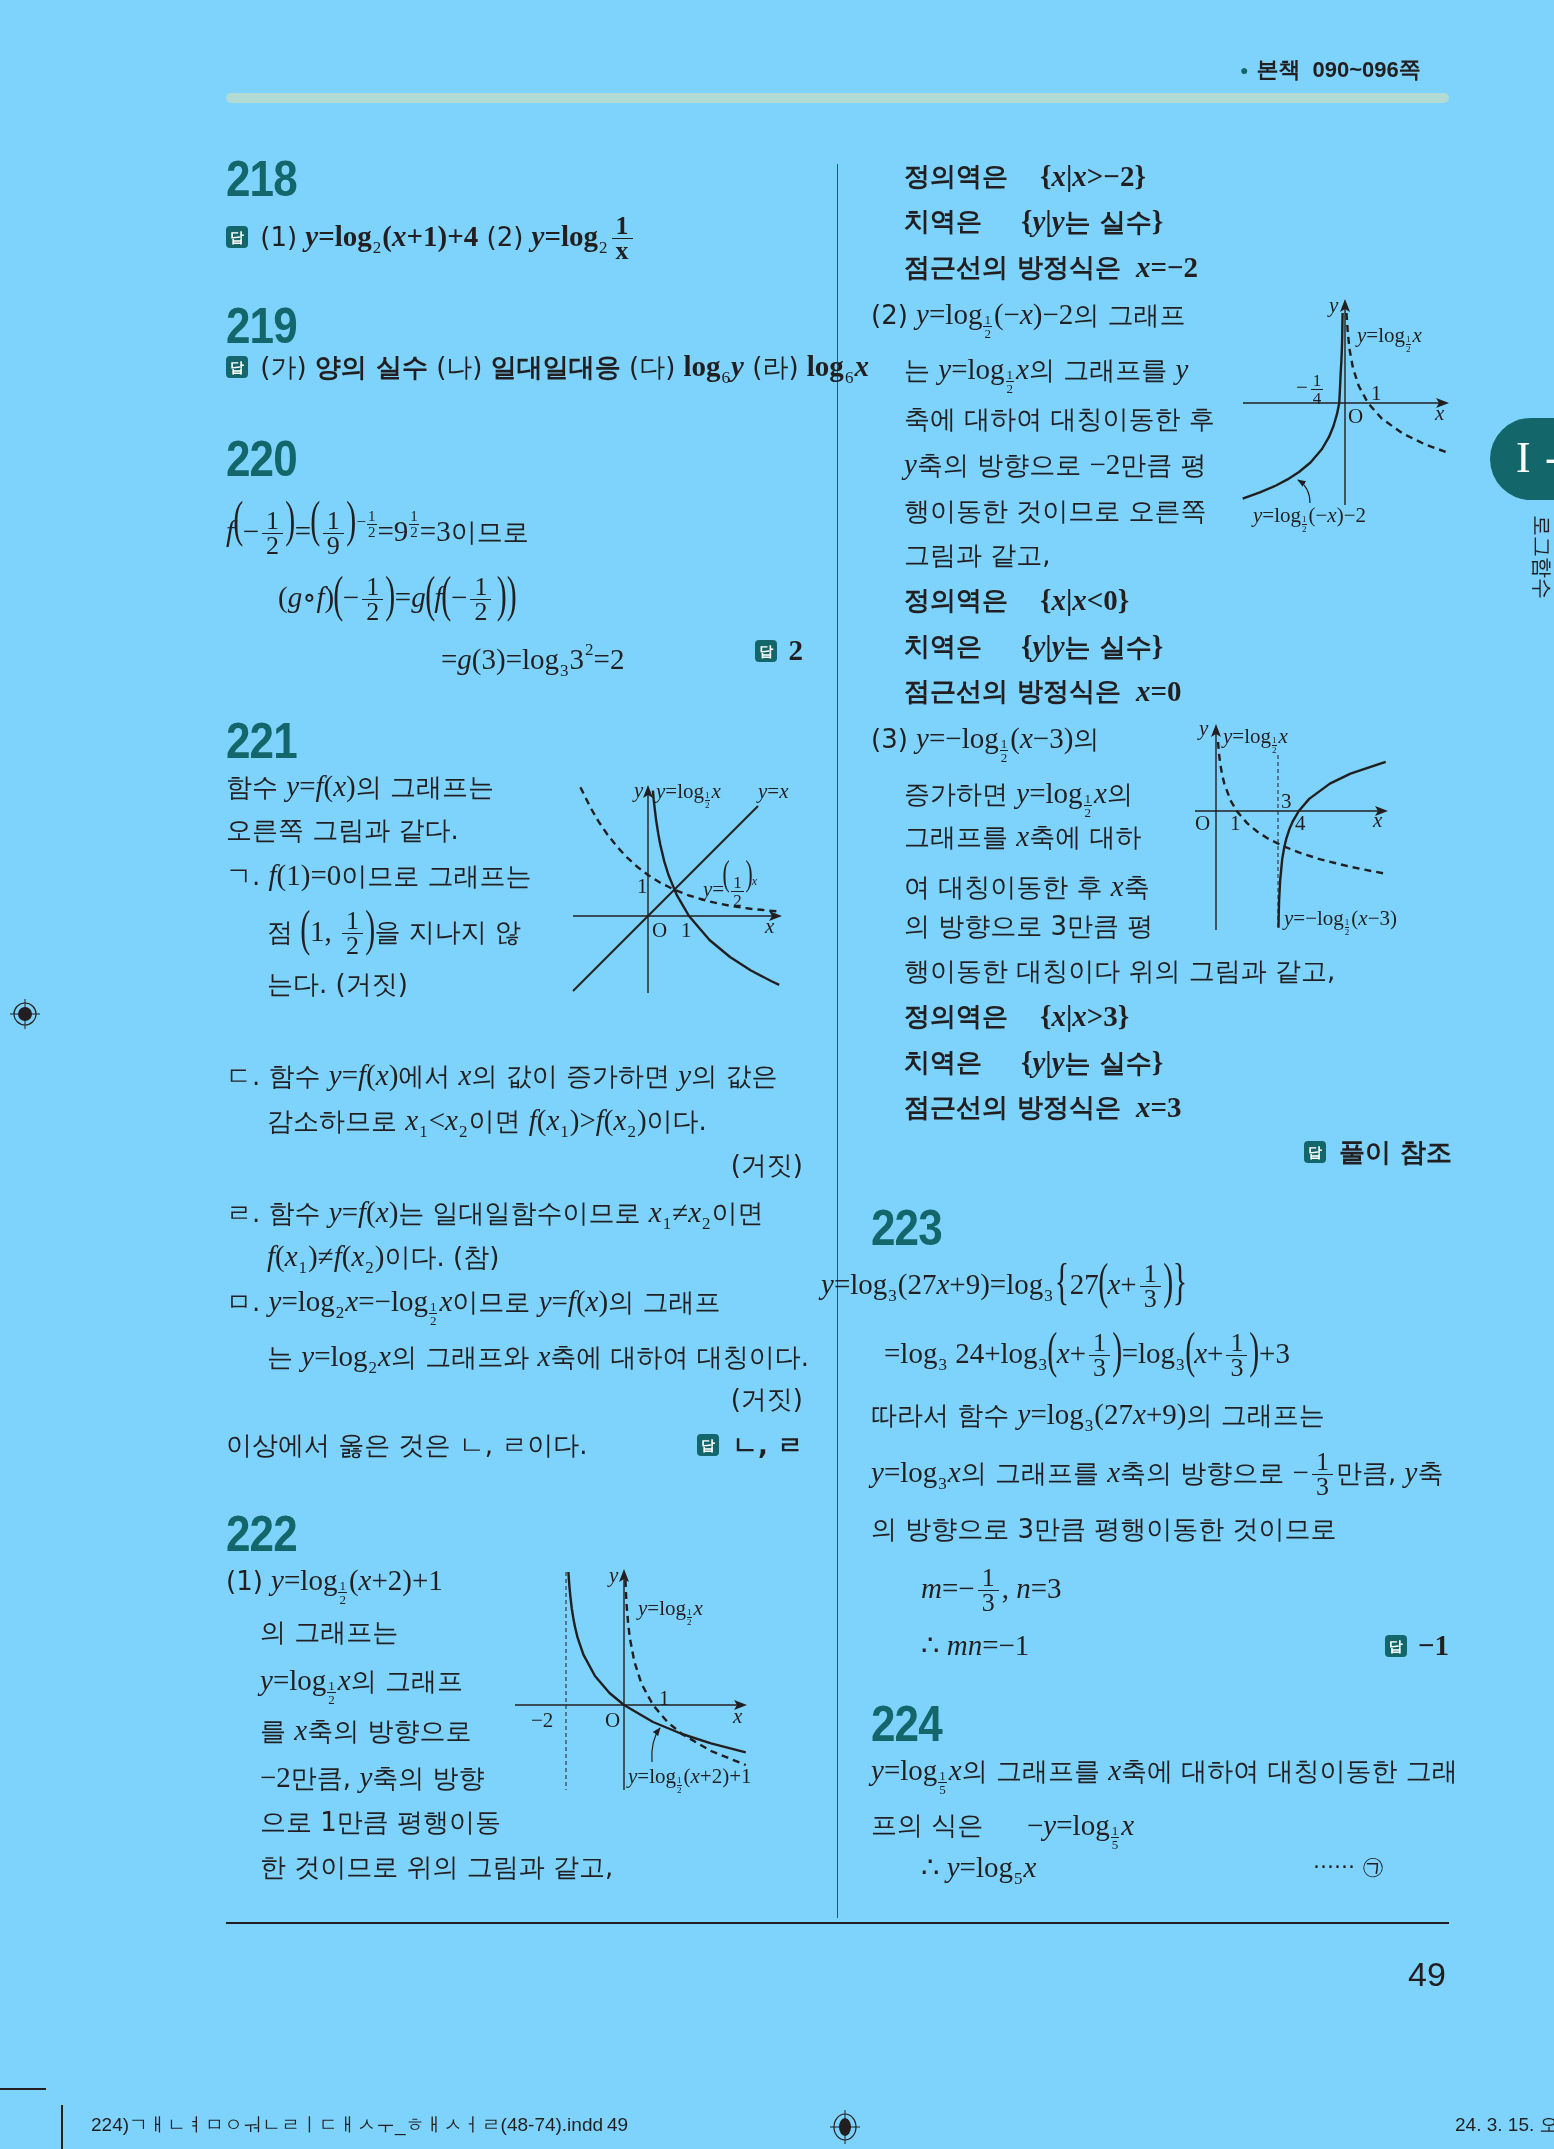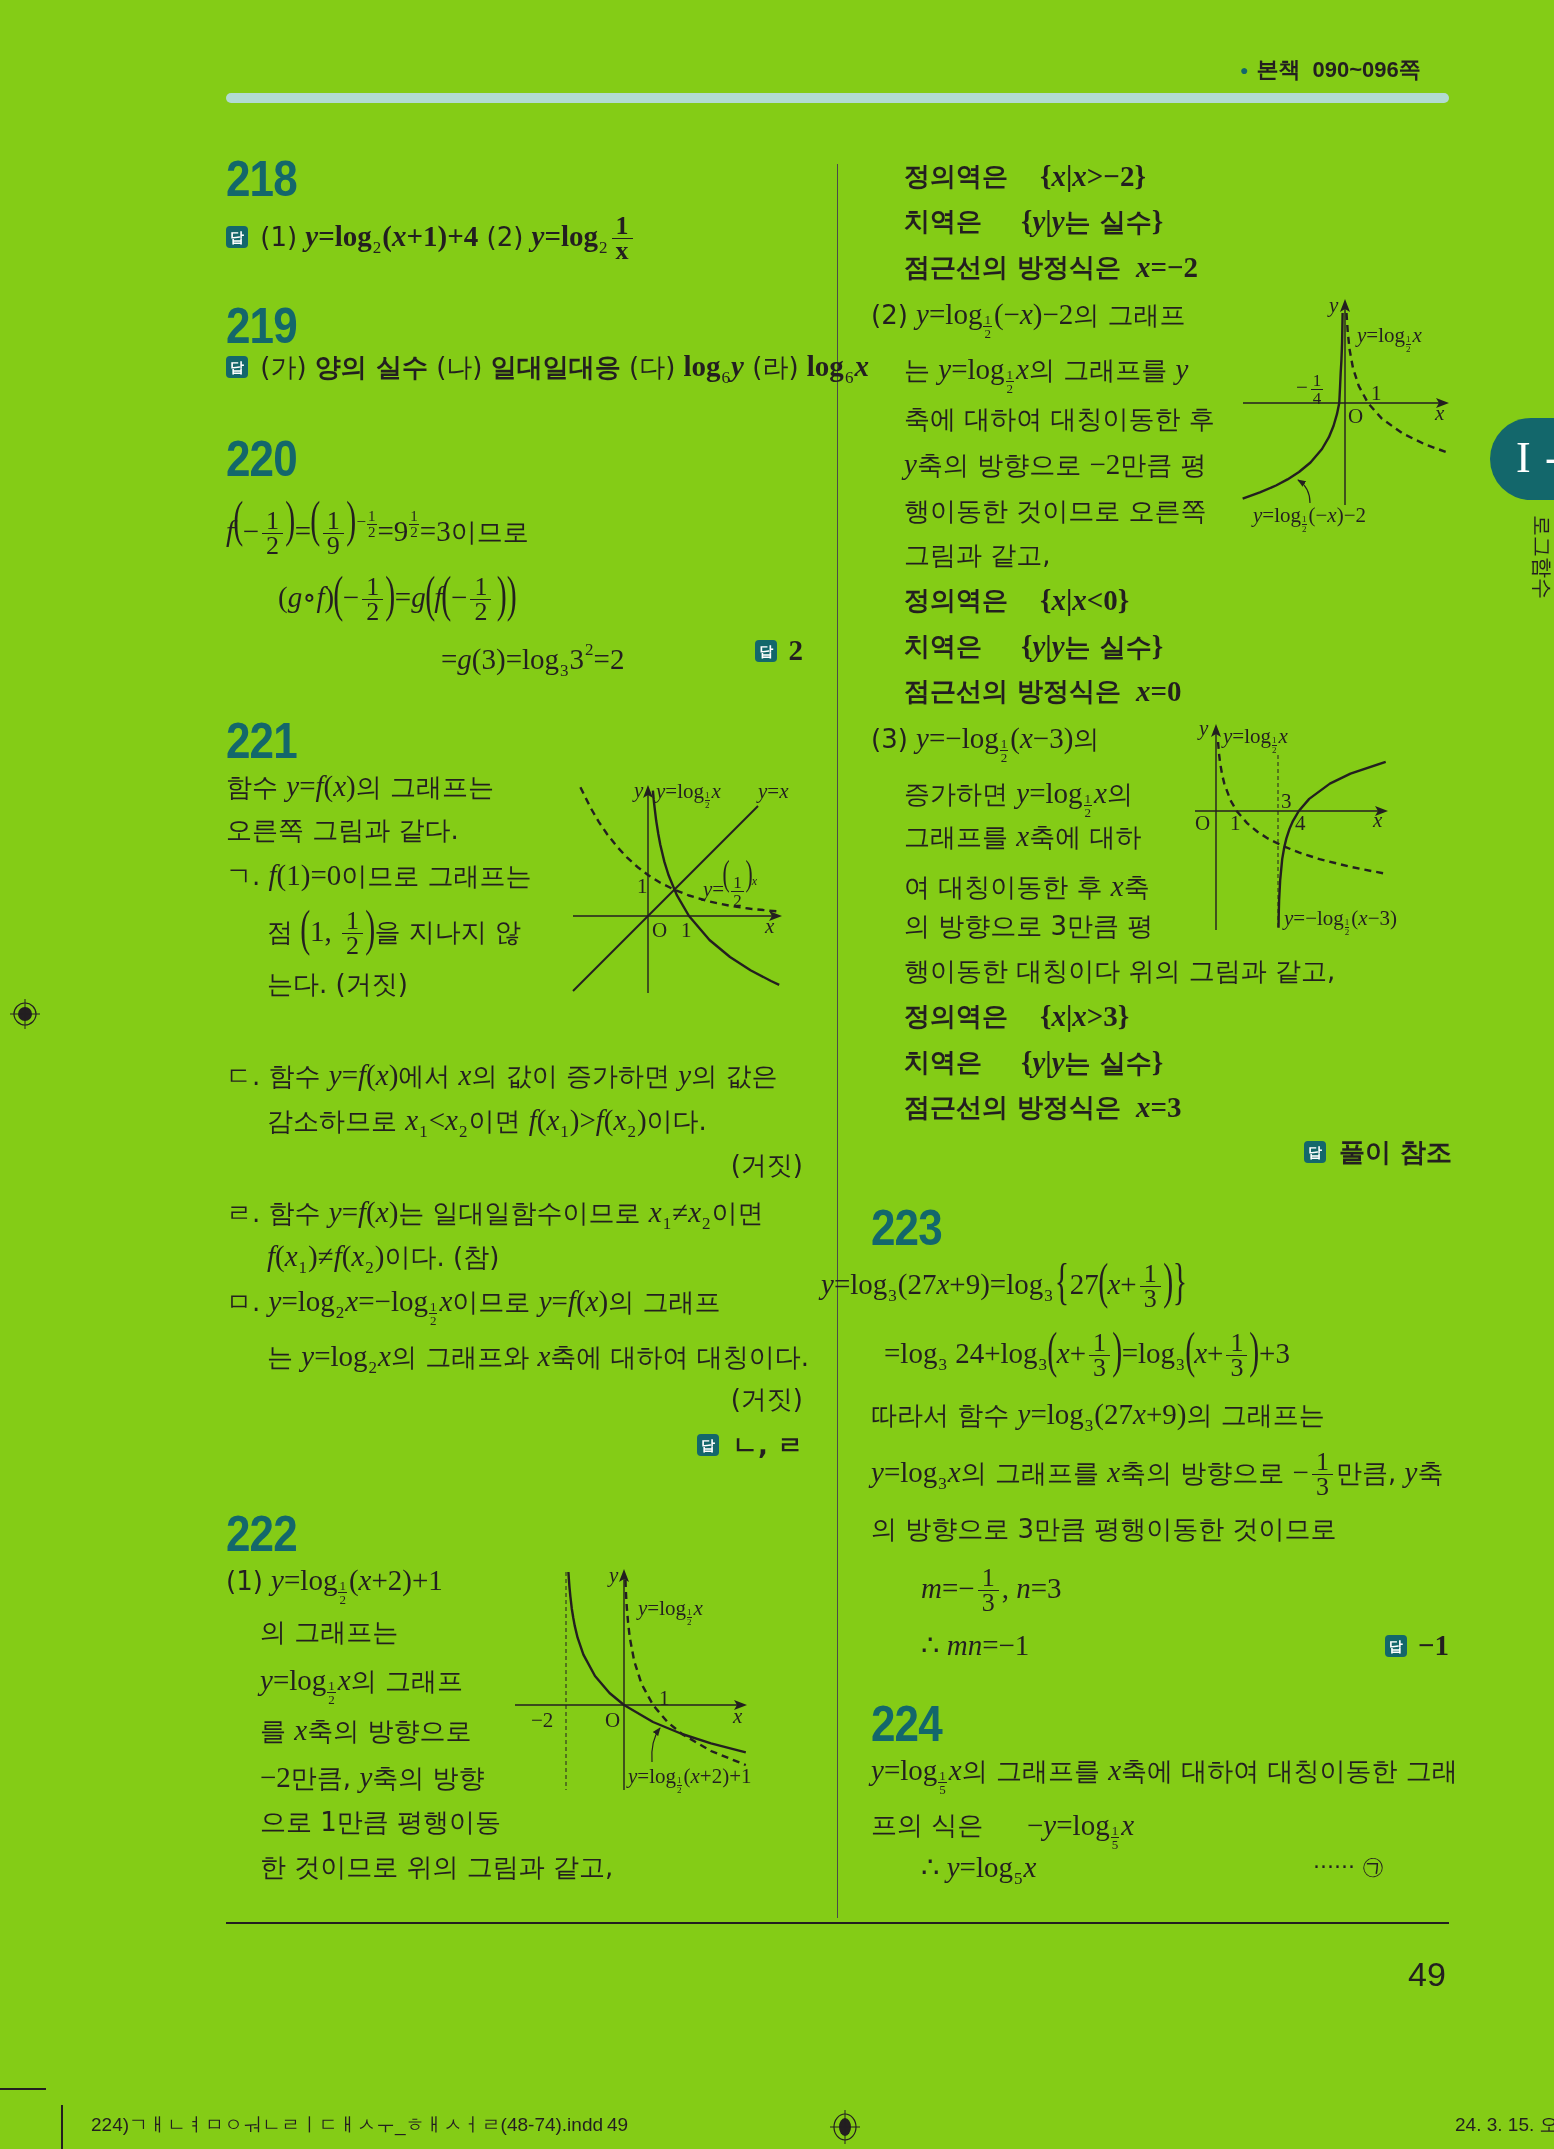--- a/index.html
+++ b/index.html
@@ -1,17 +1,17 @@
 <!DOCTYPE html>
 <html><head>
 <meta charset="utf-8">
 <style>
 *{box-sizing:border-box;}
 html,body{margin:0;padding:0;background:#ffffff;}
-#page{position:relative;width:1554px;height:2149px;overflow:hidden;background:#84cc16;color:#231f20;font-family:"DejaVu Sans",sans-serif;padding-left:44px;}
+#page{position:relative;width:1554px;height:2149px;overflow:hidden;background:#7dd3fc;color:#231f20;font-family:"DejaVu Sans",sans-serif;padding-left:44px;}
 .ln{position:absolute;white-space:nowrap;height:56px;line-height:56px;font-size:26px;}
 .t{font-family:"DejaVu Sans",sans-serif;font-size:26px;}
 .bd{font-weight:bold;}
 .m{font-family:"Liberation Serif","DejaVu Serif",serif;font-size:29px;}
 .m .v{font-style:italic;}
 .m.sb{font-size:17px;vertical-align:-7px;margin-left:1px;margin-right:1px;}
 .m.sp{font-size:17px;vertical-align:14px;margin-left:1px;}
 .big{display:inline-block;position:relative;top:-3px;font-family:"Liberation Serif","DejaVu Serif",serif;font-size:50px;line-height:56px;vertical-align:top;transform:scaleX(0.6);margin:0 -4px;}
 .fr{display:inline-flex;flex-direction:column;align-items:center;vertical-align:middle;font-family:"Liberation Serif","DejaVu Serif",serif;font-size:26px;line-height:24px;margin:0 3px;}
 .fr .nu{border-bottom:1.6px solid #231f20;padding:0 4px;line-height:24px;font-size:inherit;}
@@ -118,20 +118,21 @@
   <div class="ln" style="left:267px;top:1092px"><span class="t">감소하므로 </span><span class="m"><span class="v">x</span></span><span class="m sb">1</span><span class="m">&lt;<span class="v">x</span></span><span class="m sb">2</span><span class="t">이면 </span><span class="m"><span class="v">f</span>(<span class="v">x</span></span><span class="m sb">1</span><span class="m">)&gt;<span class="v">f</span>(<span class="v">x</span></span><span class="m sb">2</span><span class="m">)</span><span class="t">이다.</span></div>
   <div class="ln" style="right:751px;top:1137px"><span class="t">(거짓)</span></div>
   <div class="ln" style="left:226px;top:1184px"><span class="t">ㄹ. 함수 </span><span class="m"><span class="v">y</span>=<span class="v">f</span>(<span class="v">x</span>)</span><span class="t">는 일대일함수이므로 </span><span class="m"><span class="v">x</span></span><span class="m sb">1</span><span class="m">≠<span class="v">x</span></span><span class="m sb">2</span><span class="t">이면</span></div>
   <div class="ln" style="left:267px;top:1228px"><span class="m"><span class="v">f</span>(<span class="v">x</span></span><span class="m sb">1</span><span class="m">)≠<span class="v">f</span>(<span class="v">x</span></span><span class="m sb">2</span><span class="m">)</span><span class="t">이다. (참)</span></div>
   <div class="ln" style="left:226px;top:1273px"><span class="t">ㅁ. </span><span class="m"><span class="v">y</span>=log</span><span class="m sb">2</span><span class="m"><span class="v">x</span>=−log</span><span class="fr fsub">
         <span class="nu">1</span>
         <span class="de">2</span>
       </span><span class="m"><span class="v">x</span></span><span class="t">이므로 </span><span class="m"><span class="v">y</span>=<span class="v">f</span>(<span class="v">x</span>)</span><span class="t">의 그래프</span></div>
   <div class="ln" style="left:267px;top:1328px"><span class="t">는 </span><span class="m"><span class="v">y</span>=log</span><span class="m sb">2</span><span class="m"><span class="v">x</span></span><span class="t">의 그래프와 </span><span class="m"><span class="v">x</span></span><span class="t">축에 대하여 대칭이다.</span></div>
   <div class="ln" style="right:751px;top:1371px"><span class="t">(거짓)</span></div>
+  <div class="ln" style="left:226px;top:1417px"><span class="t">이상에서 옳은 것은 ㄴ, ㄹ이다.</span></div>
   <div class="ln" style="right:751px;top:1417px"><span class="badge">답</span><span class="t bd"> ㄴ, ㄹ</span></div>
 
   <div class="graph" style="left:560px;top:770px;width:240px;height:240px">
     <svg width="240" height="240" viewBox="0 0 240 240">
       <line x1="13" y1="146" x2="214" y2="146" stroke="#231f20" stroke-width="1.4"></line>
       <polygon points="222,146 209,141 212,146 209,151" fill="#231f20"></polygon>
       <line x1="88" y1="223" x2="88" y2="24" stroke="#231f20" stroke-width="1.4"></line>
       <polygon points="88,15 83,28 88,25 93,28" fill="#231f20"></polygon>
       <line x1="13" y1="221" x2="198" y2="36" stroke="#231f20" stroke-width="2"></line>
       <polyline fill="none" stroke="#231f20" stroke-width="2.4" stroke-linejoin="round" points="92.9,20.6 93.7,29.7 94.6,37.6 96.2,50.8 98.3,64 100.3,74.8 104.4,91.9 108.5,105 116.7,124.9 129,146 149.5,170 170,187 190.5,200.2 211,211 219.2,214.8"></polyline>

